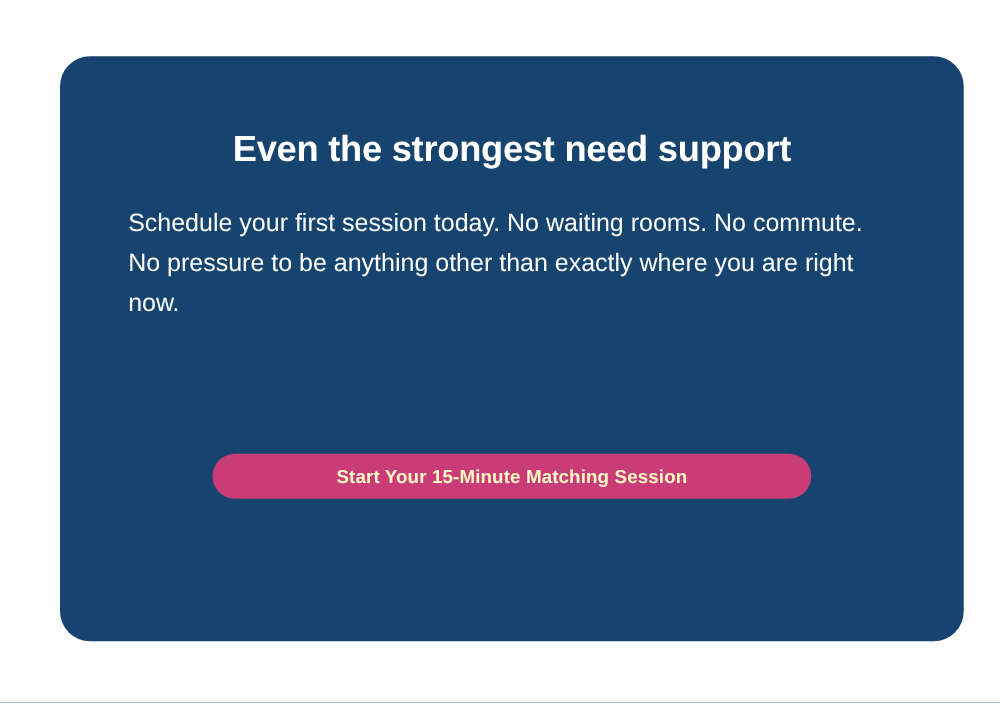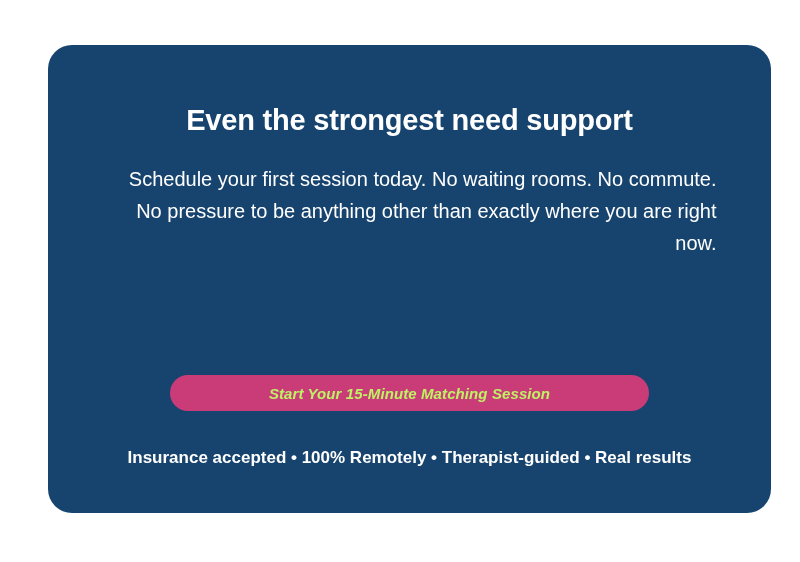--- a/index.html
+++ b/index.html
@@ -43,24 +43,24 @@
     text-align: center;
     color: #ffffff;
     font-size: 29px;
     font-weight: 700;
     letter-spacing: -0.2px;
     line-height: 34px;
     margin-top: 58px;
   }
 
   .cta-paragraph {
-    margin: 16px;
+    margin: 4px;
     padding: 0;
     width: 614px;
-    text-align: right;
+    text-align: left;
     color: #ffffff;
     font-size: 20px;
     font-weight: 400;
     line-height: 32px;
     letter-spacing: 0px;
     margin-top: 26px;
   }
 
   .cta-button-wrap {
     margin-top: 100px;
@@ -69,30 +69,29 @@
     width: 100%;
   }
 
   .cta-button {
     display: inline-flex;
     align-items: center;
     justify-content: center;
     width: 479px;
     height: 36px;
     background: #c93c78;
-    color: #bef264;
+    color: #fef9c3;
     border: none;
     border-radius: 999px;
     font-family: "Liberation Sans", sans-serif;
     font-size: 15px;
     font-weight: 700;
     letter-spacing: 0.1px;
     cursor: pointer;
     padding: 0;
-    font-style: italic;
   }
 
   .cta-footnote {
     margin: 0;
     padding: 0;
     width: 100%;
     text-align: center;
     color: #ffffff;
     font-size: 17px;
     font-weight: 700;
@@ -109,17 +108,16 @@
   <section class="cta-card">
 
     <h2 class="cta-heading">Even the strongest need support</h2>
 
     <p class="cta-paragraph">Schedule your first session today. No waiting rooms. No commute. No pressure to be anything other than exactly where you are right now.</p>
 
     <div class="cta-button-wrap">
       <button class="cta-button">Start Your 15-Minute Matching Session</button>
     </div>
 
-    <p class="cta-footnote">Insurance accepted • 100% Remotely • Therapist-guided • Real results</p>
 
   </section>
 
 </div>
 
 </body></html>

